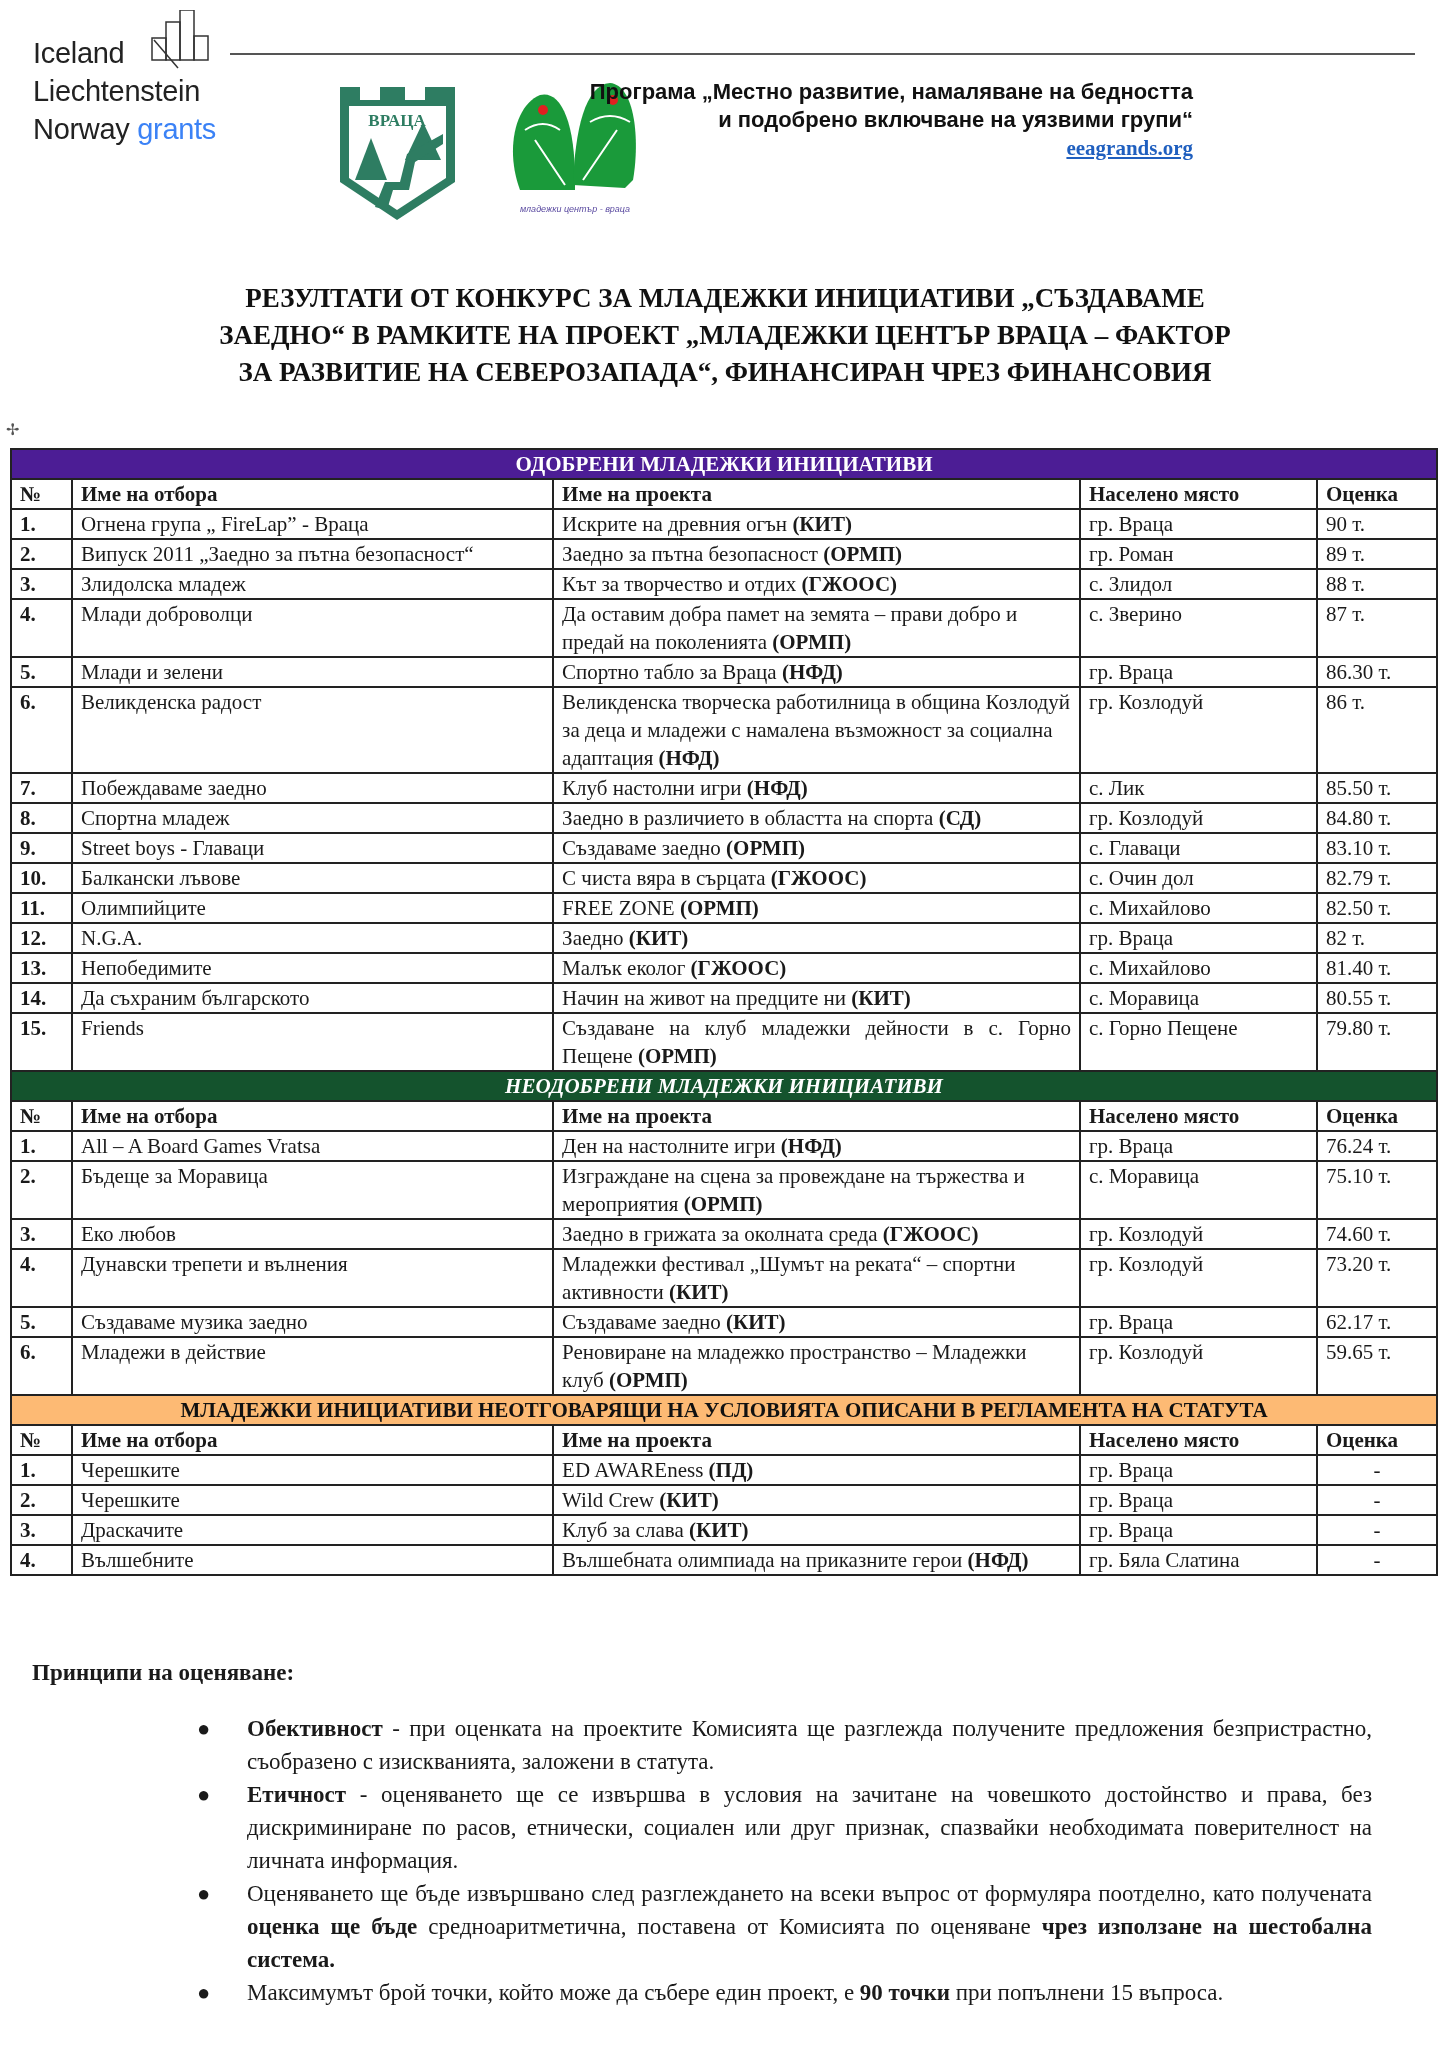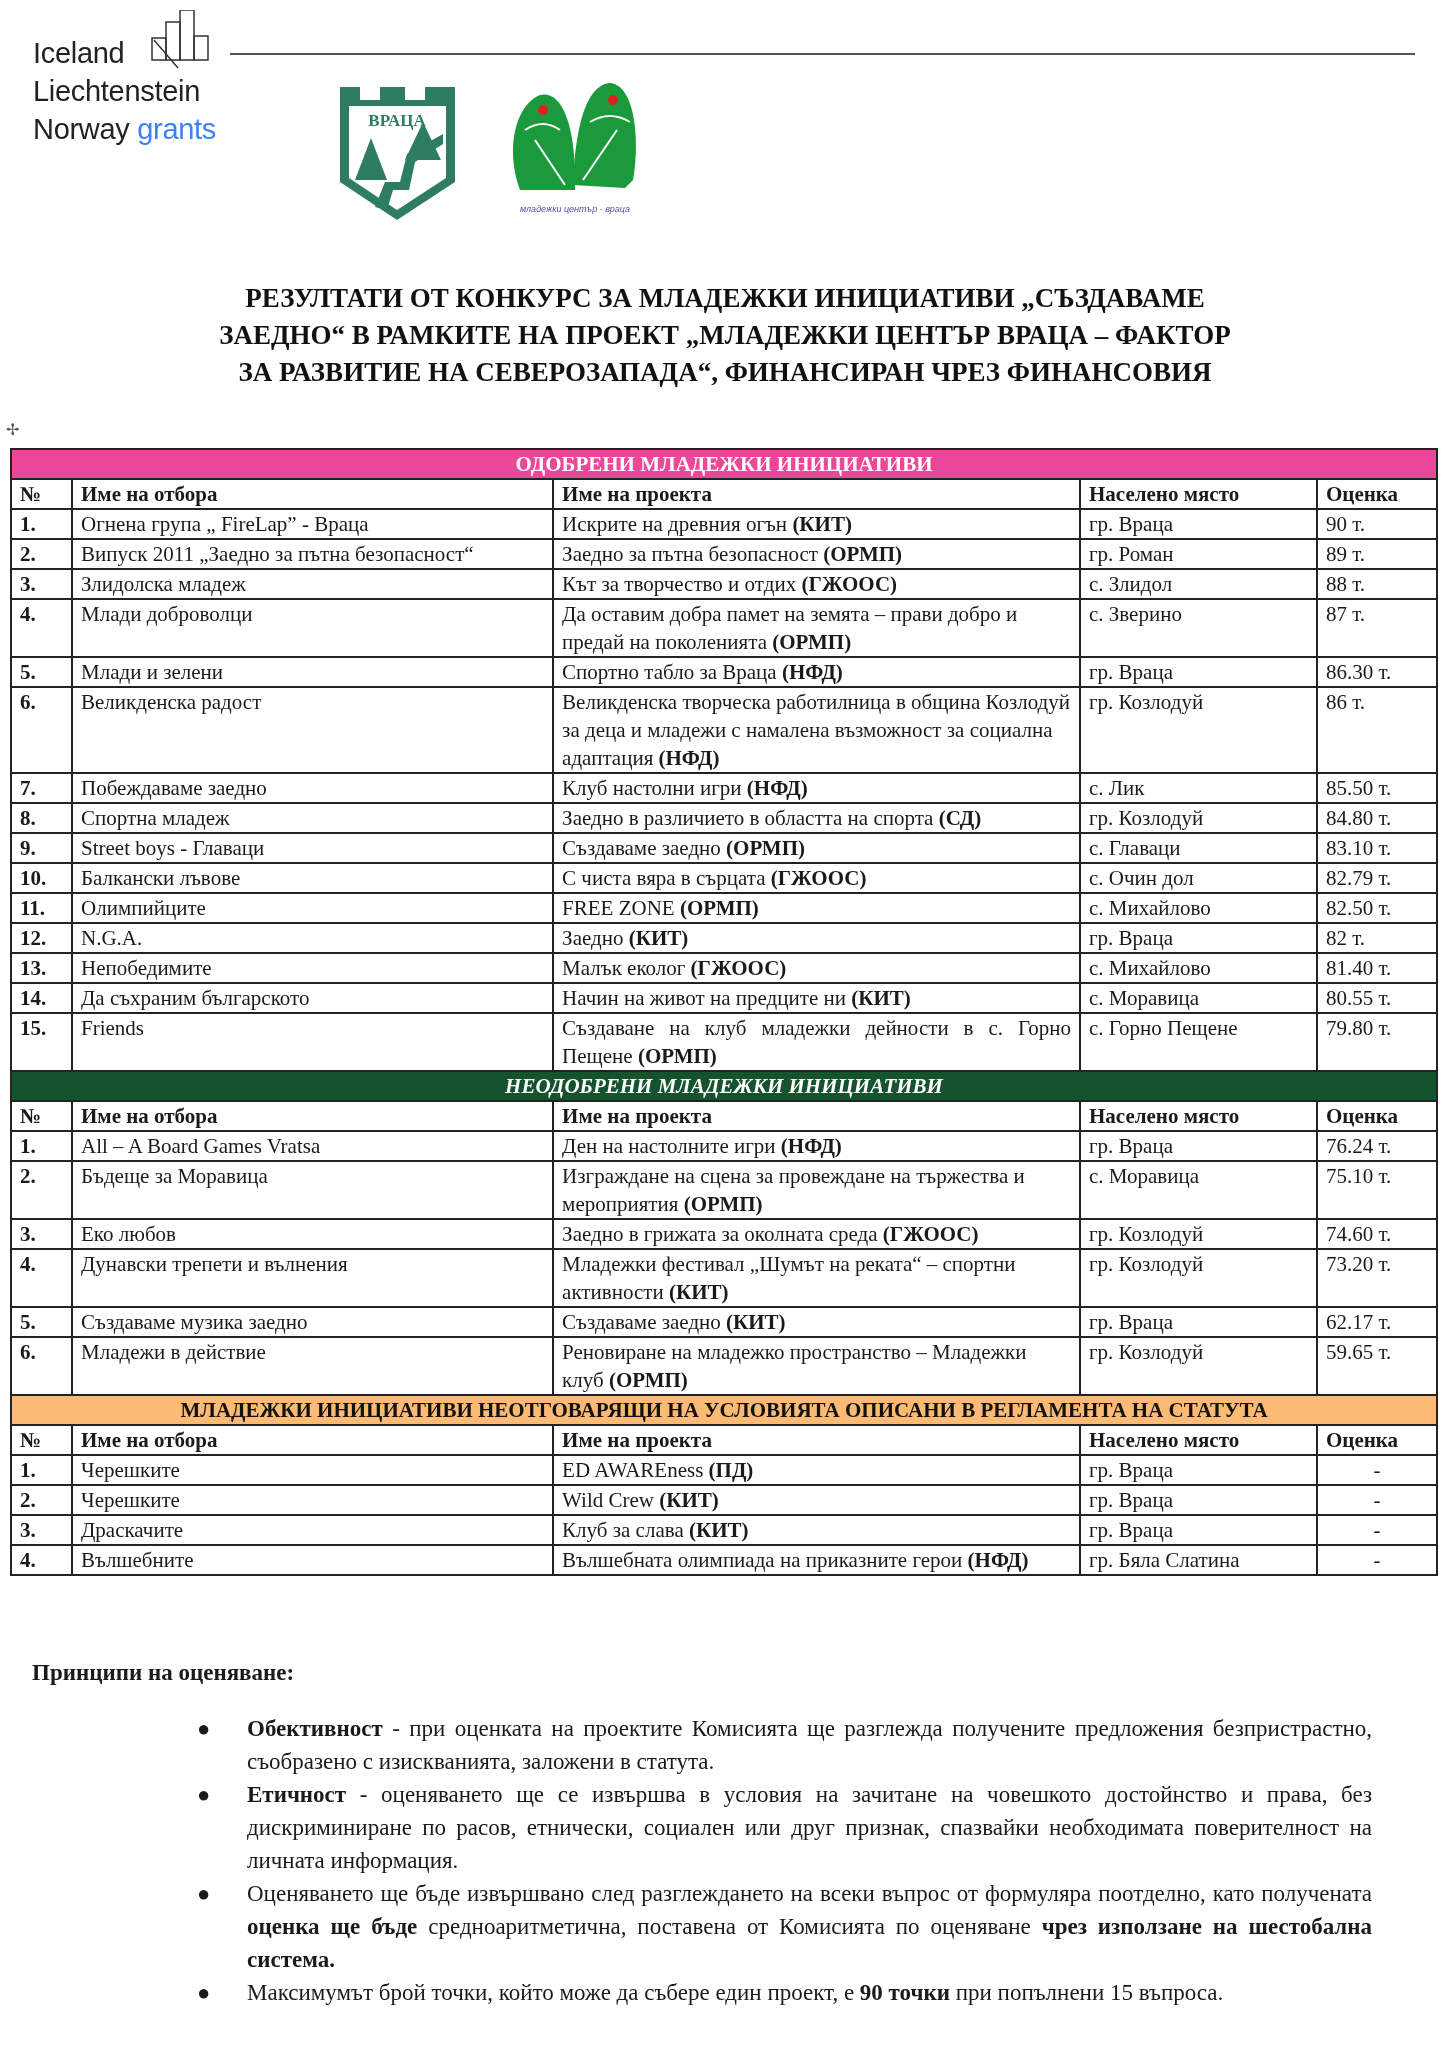--- a/index.html
+++ b/index.html
@@ -17,21 +17,21 @@
   .move-handle { position:absolute; left:6px; top:420px; font-size:16px; color:#555; cursor:move; }
   table.results { position:absolute; left:10px; top:448px; width:1428px; border-collapse:collapse; font-size:21px; line-height:28px; }
   table.results td { border:2px solid #222; padding:0 8px; vertical-align:top; }
   table.results td.num { font-weight:bold; width:42px; }
   table.results td.team { width:455px; }
   table.results td.proj { width:500px; }
   table.results td.place { width:215px; }
   table.results td.score { width:100px; }
   table.results tr.hdr td { font-weight:bold; }
   table.results tr.section td { text-align:center; font-weight:bold; padding:0; font-size:21px; line-height:28px; }
-  tr.sec-green td { background:#ec4899; color:#ffffff; }
+  tr.sec-green td { background:#4c1d95; color:#ffffff; }
   tr.sec-red td { background:#14532d; color:#ffffff;font-style:italic; }
   tr.sec-gray td { background:#fdba74; color:#111; font-size:22px; }
   td.score.dash { text-align:center; }
   td.proj .abbr { font-weight:bold; }
   td.proj.justify { text-align:justify; }
   .principles { position:absolute; left:32px; top:1660px; width:1360px; }
   .principles h2 { margin:0 0 26px 0; font-size:23px; font-weight:bold; }
   .principles ul { margin:0; padding:0 0 0 215px; list-style:none; }
   .principles li { position:relative; font-size:23px; line-height:33px; text-align:justify; margin-bottom:0; padding-right:20px; }
   .principles li .bullet { position:absolute; left:-50px; top:0; font-size:22px; }
@@ -67,20 +67,25 @@
   <svg class="youth-logo" viewBox="0 0 140 145">
     <path d="M15 110 C0 70 10 25 35 15 C55 10 70 40 70 100 L70 110 Z" fill="#1a9a3a"></path>
     <path d="M68 105 C70 50 80 5 105 3 C130 5 135 60 128 100 L120 108 Z" fill="#1a9a3a"></path>
     <circle cx="38" cy="30" r="5" fill="#e02020"></circle>
     <circle cx="108" cy="20" r="5" fill="#e02020"></circle>
     <path d="M20 50 Q38 38 55 50 M85 42 Q105 30 125 42" stroke="#fff" stroke-width="2" fill="none"></path>
     <path d="M30 60 L60 105 M112 50 L78 100" stroke="#fff" stroke-width="2" fill="none"></path>
     <text x="70" y="132" text-anchor="middle" font-family="Liberation Sans, sans-serif" font-size="9" fill="#5a4aa0" font-style="italic">младежки център - враца</text>
   </svg>
 
+  <div class="program-text">
+    <div>Програма „Местно развитие, намаляване на бедността</div>
+    <div>и подобрено включване на уязвими групи“</div>
+    <div><a class="program-link">eeagrands.org</a></div>
+  </div>
 </div>
 
 <div class="doc-title">
   <div>РЕЗУЛТАТИ ОТ КОНКУРС ЗА МЛАДЕЖКИ ИНИЦИАТИВИ „СЪЗДАВАМЕ</div>
   <div>ЗАЕДНО“ В РАМКИТЕ НА ПРОЕКТ „МЛАДЕЖКИ ЦЕНТЪР ВРАЦА – ФАКТОР</div>
   <div>ЗА РАЗВИТИЕ НА СЕВЕРОЗАПАДА“, ФИНАНСИРАН ЧРЕЗ ФИНАНСОВИЯ</div>
 </div>
 
 <div class="move-handle">✢</div>
 

